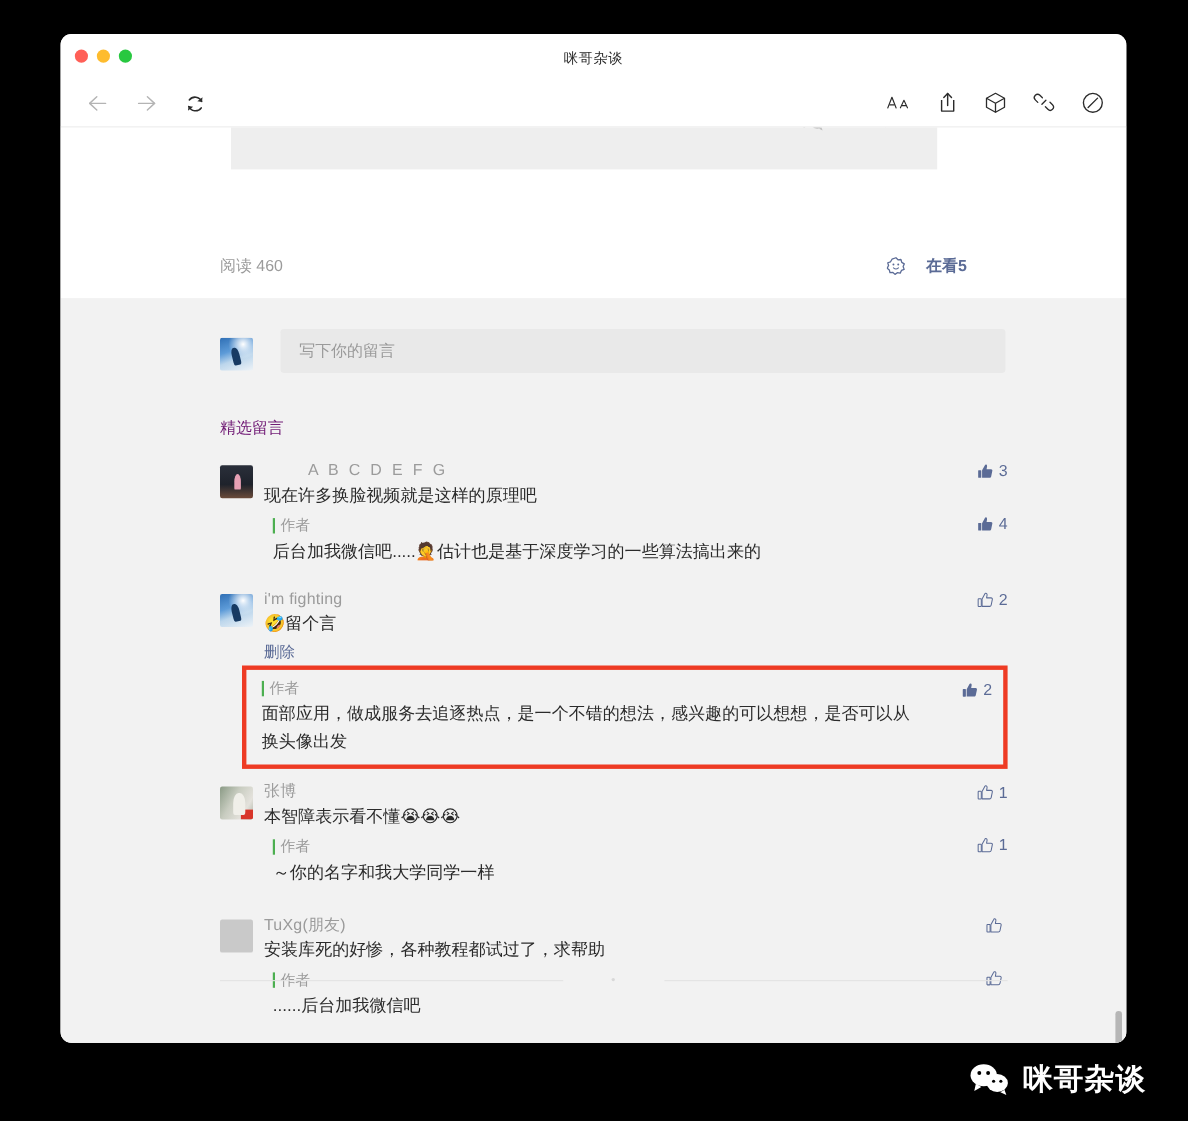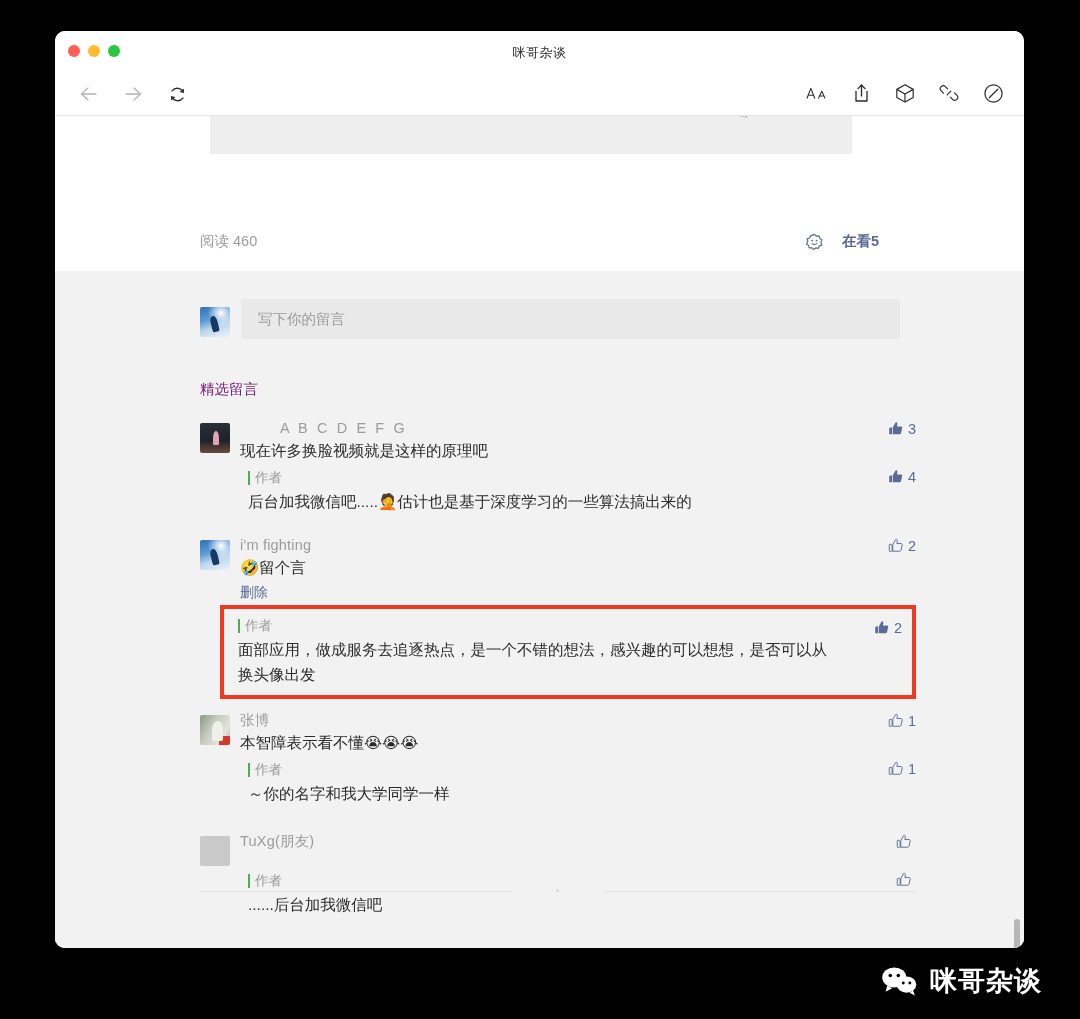--- a/index.html
+++ b/index.html
@@ -172,21 +172,21 @@
     height: 677px;
     padding: 0;
   }
 
   #comment-input-row {
     position: absolute;
     left: 145px;
     top: 28px;
     display: flex;
     align-items: center;
-    gap: 11px;
+    gap: 25px;
   }
   #comment-input-box {
     width: 659px;
     height: 40px;
     background: #e9e9e9;
     border-radius: 3px;
     display: flex;
     align-items: center;
     padding-left: 17px;
   }
@@ -607,20 +607,21 @@
                   <rect x="1.4" y="7.2" width="3.2" height="7.8" rx="0.6" fill="none" stroke="#5b6b96" stroke-width="1.05"></rect>
                 </svg>
                 <span class="like-count">1</span>
               </div></div>
           </div>
           <div class="comment-block" style="margin-bottom: 22px;">
             <div class="comment-main">
               <div class="avatar av-blank"></div>
               <div class="comment-body">
                 <div class="comment-author">TuXg(朋友)</div>
+                <div class="comment-text">安装库死的好惨，各种教程都试过了，求帮助</div>
               </div>
               <div class="like-group">
                 <svg width="16" height="16" viewBox="0 0 18 18">
                   <path d="M5.4 7.4 L8.3 2.1 C8.6 1.4 9.6 1.3 10.1 1.8 C10.5 2.2 10.6 2.8 10.5 3.4 L10 6.2 L14.6 6.2 C15.5 6.2 16.1 7 15.9 7.8 L14.7 13.6 C14.5 14.4 13.9 14.9 13.1 14.9 L5.4 14.9 Z" fill="none" stroke="#5b6b96" stroke-width="1.05" stroke-linejoin="round"></path>
                   <rect x="1.4" y="7.2" width="3.2" height="7.8" rx="0.6" fill="none" stroke="#5b6b96" stroke-width="1.05"></rect>
                 </svg>
                 <span class="like-count"></span>
               </div>
             </div>
             <div class="reply-block"><div class="author-tag">作者</div><div class="reply-text">......后台加我微信吧</div><div class="reply-like">

